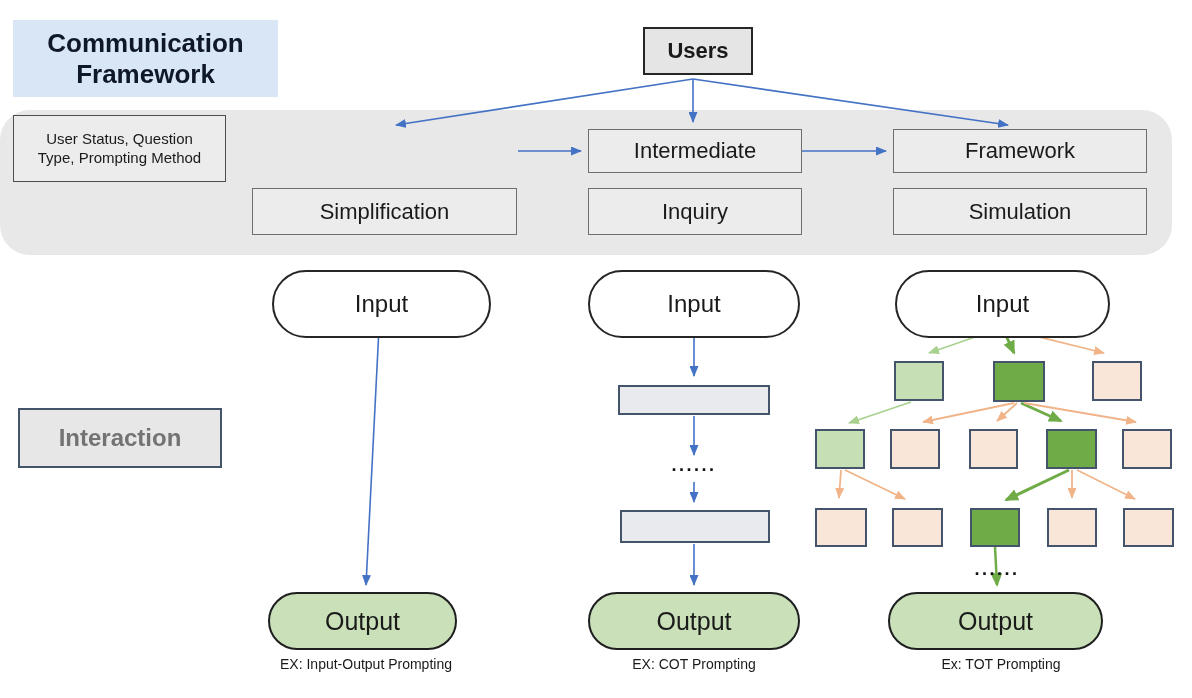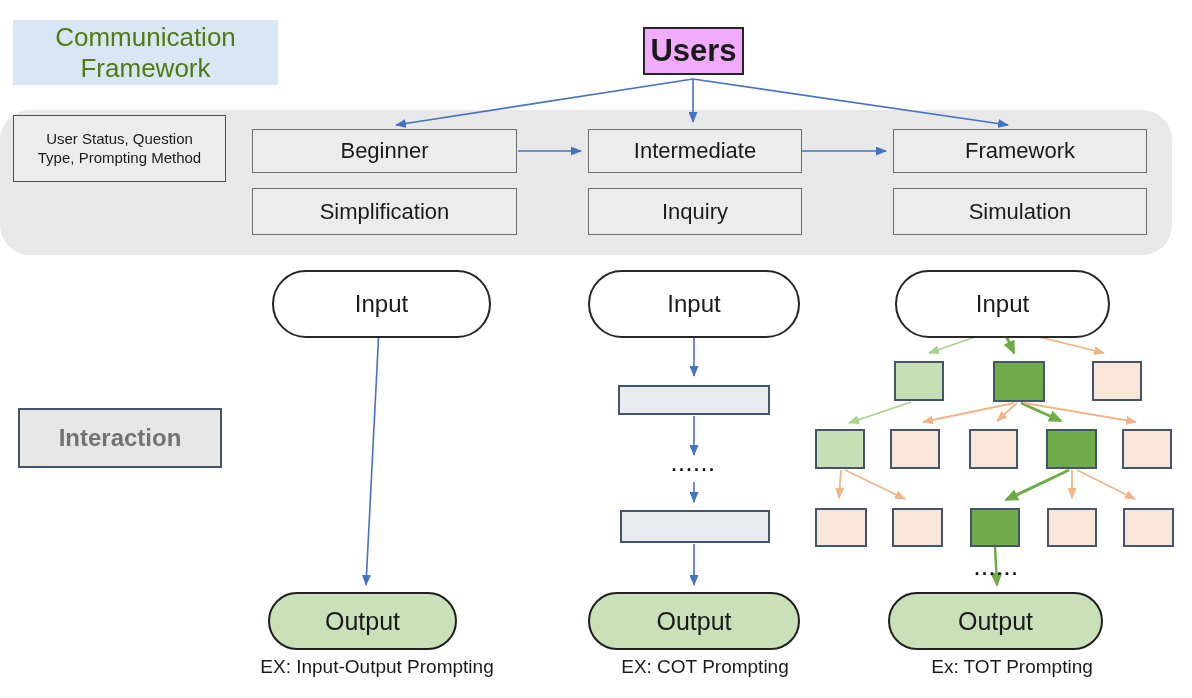--- a/index.html
+++ b/index.html
@@ -1,24 +1,24 @@
 <!DOCTYPE html>
 <html><head>
 <meta charset="utf-8">
 <style>
   html,body { margin:0; padding:0; background:#ffffff; }
   body { font-family:"Liberation Sans", sans-serif; color:#1a1a1a; }
   .canvas { position:relative; width:1192px; height:698px; background:#ffffff; overflow:hidden; }
   .abs { position:absolute; box-sizing:border-box; }
   .ctr { display:flex; align-items:center; justify-content:center; text-align:center; }
 
-  .title-box { left:13px; top:20px; width:265px; height:65px; background:#d9e6f5;
-               color:#4d7c0f; font-size:26px; font-weight:normal; line-height:1.18; z-index:2; }
-  .users-box { left:643px; top:27px; width:101px; height:48px; background:#f0abfc;
-               border:2px solid #262626; font-size:31px; font-weight:bold; z-index:2; }
+  .title-box { left:13px; top:20px; width:265px; height:77px; background:#d9e6f5;
+               color:#0f172a; font-size:26px; font-weight:bold; line-height:1.18; z-index:2; }
+  .users-box { left:643px; top:27px; width:110px; height:48px; background:#e5e5e5;
+               border:2px solid #262626; font-size:22px; font-weight:bold; z-index:2; }
 
   .band { left:0px; top:110px; width:1172px; height:145px; background:#e8e8e8;
           border-radius:30px; z-index:0; }
 
   .hdr  { left:13px; background:#ececec; border:1.5px solid #4d4d4d; z-index:2; }
   .hdr1 { top:115px; width:213px; height:67px; font-size:15px; line-height:1.25; padding:0 16px; }
   .hdr2 { top:186px; width:213px; height:63px; font-size:20px; line-height:1.2; padding:0 26px; }
 
   .gbox { background:#ececec; border:1.5px solid #6e6e6e; font-size:22px; z-index:2; }
   .lvl  { top:129px; height:44px; }
@@ -30,21 +30,21 @@
   .interaction { left:18px; top:408px; width:204px; height:60px; background:#e7e7e7;
                  border:2.5px solid #44546a; color:#737373; font-size:24px; font-weight:bold; z-index:2; }
 
   .pill   { border-radius:999px; z-index:2; }
   .input  { background:#ffffff; border:2px solid #262626; font-size:24px; height:68px; top:270px; }
   .output { background:#c9e0b8; border:2px solid #1f1f1f; font-size:25px; height:58px; top:592px; }
 
   .cot-step { background:#e8eaed; border:2px solid #44546a; z-index:2; }
   .dots { font-size:18px; font-weight:bold; letter-spacing:2.5px; line-height:18px; z-index:2; color:#111; }
 
-  .caption { top:656px; font-size:19px; z-index:2; white-space:nowrap;margin-left:11px; }
+  .caption { top:656px; font-size:14px; z-index:2; white-space:nowrap; }
 
   .node { border:2px solid #44546a; z-index:2; }
   .node-lg { background:#c7dfb5; }
   .node-dg { background:#6fac47; }
   .node-pe { background:#f9e6d8; }
 
   svg.wires { position:absolute; left:0; top:0; z-index:1; pointer-events:none; }
 </style>
 </head>
 <body>
@@ -104,21 +104,20 @@
       <line x1="1072" y1="470" x2="1072" y2="498" marker-end="url(#mk-or)"></line>
       <line x1="1077" y1="470" x2="1135" y2="499" marker-end="url(#mk-or)"></line>
     </g>
   </svg>
 
   <div class="abs ctr title-box">Communication Framework</div>
   <div class="abs ctr users-box">Users</div>
 
   <div class="abs ctr hdr hdr1">User Status, Question Type, Prompting Method</div>
 
-  <div class="abs ctr gbox lvl c1">Beginner</div>
   <div class="abs ctr gbox lvl c2">Intermediate</div>
   <div class="abs ctr gbox lvl c3">Framework</div>
 
   <div class="abs ctr gbox strat c1">Simplification</div>
   <div class="abs ctr gbox strat c2">Inquiry</div>
   <div class="abs ctr gbox strat c3">Simulation</div>
 
   <div class="abs ctr interaction">Interaction</div>
 
   <div class="abs ctr pill input" style="left:272px;width:219px;">Input</div>

